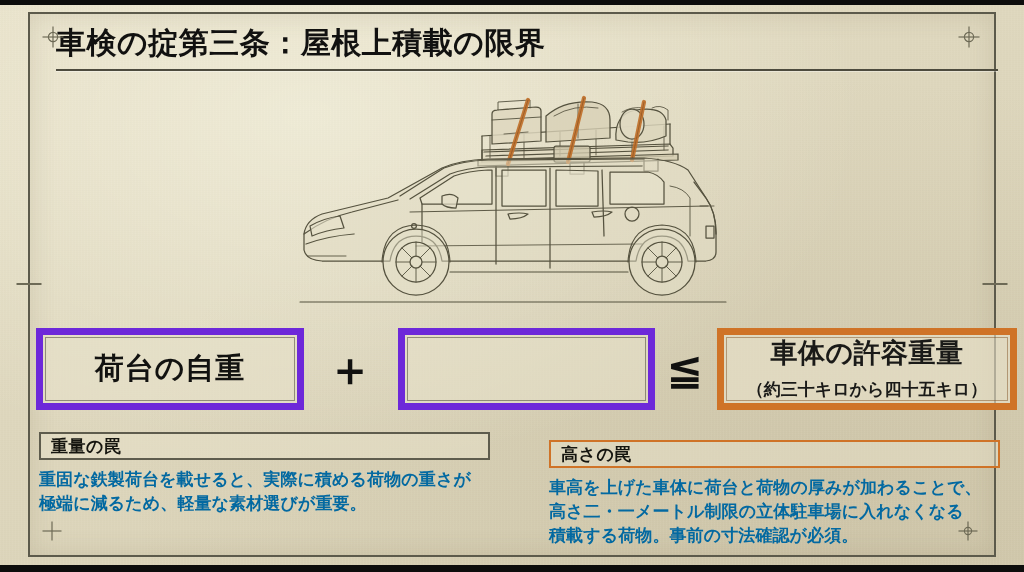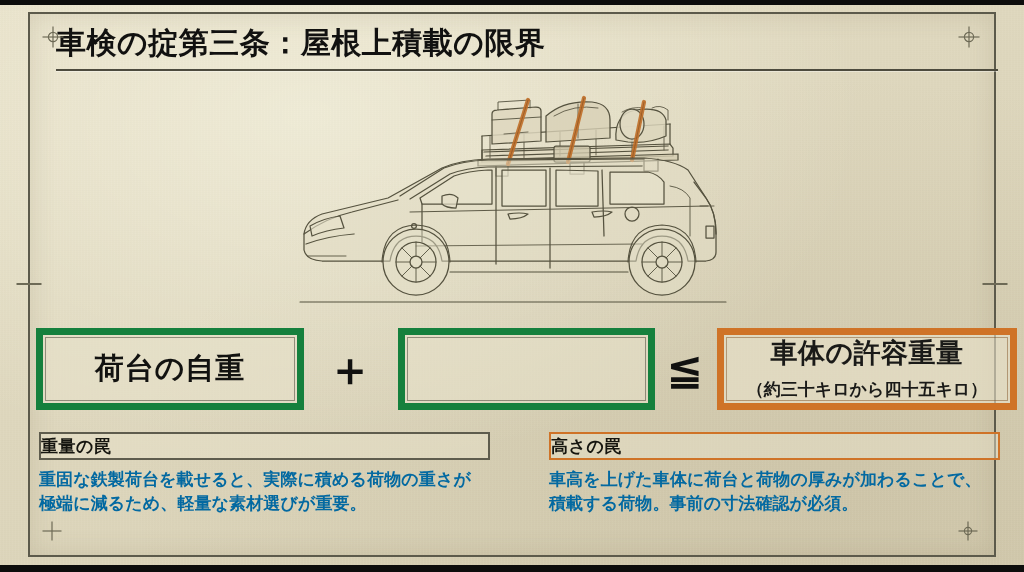--- a/index.html
+++ b/index.html
@@ -113,21 +113,21 @@
     top: 328px;
     width: 952px;
     height: 88px;
     z-index: 10;
   }
   .term-box {
     position: absolute;
     top: 0;
     height: 82px;
     box-sizing: border-box;
-    border: 7px solid #15803d;
+    border: 7px solid #6d28d9;
     background: rgba(232,226,203,0.55);
     display: flex;
     align-items: center;
     justify-content: center;
   }
   .term-box .inner-line {
     position: absolute;
     inset: 2px;
     border: 1px solid rgba(60,58,46,0.5);
     pointer-events: none;
@@ -182,28 +182,29 @@
   #op-le { left: 624px; width: 50px; font-size: 44px; }
 
   
   .panel {
     position: absolute;
     top: 432px;
     width: 451px;
     z-index: 10;
   }
   #panel-weight { left: 39px; }
-  #panel-height { left: 549px; }
+  #panel-height { left: 549px; margin-top: 8px; }
   .panel-head {
     box-sizing: border-box;
     height: 28px;
     border: 2px solid #5e5c4d;
     background: rgba(231,225,202,0.5);
     display: flex;
     align-items: center;
+    padding-left: 10px;
   }
   #panel-height .panel-head {
     border-color: #cf7327;
   }
   .panel-head-label {
     font-size: 17px;
     font-weight: 700;
     letter-spacing: 0.5px;
     color: #15150f;
   }
@@ -421,17 +422,18 @@
       <div>極端に減るため、軽量な素材選びが重要。</div>
     </div>
   </div>
 
   <div class="panel" id="panel-height">
     <div class="panel-head">
       <span class="panel-head-label">高さの罠</span>
     </div>
     <div class="panel-body">
       <div>車高を上げた車体に荷台と荷物の厚みが加わることで、</div>
+      <div>高さ二・一メートル制限の立体駐車場に入れなくなる</div>
       <div>積載する荷物。事前の寸法確認が必須。</div>
     </div>
   </div>
 
 </div>
 
 </body></html>

